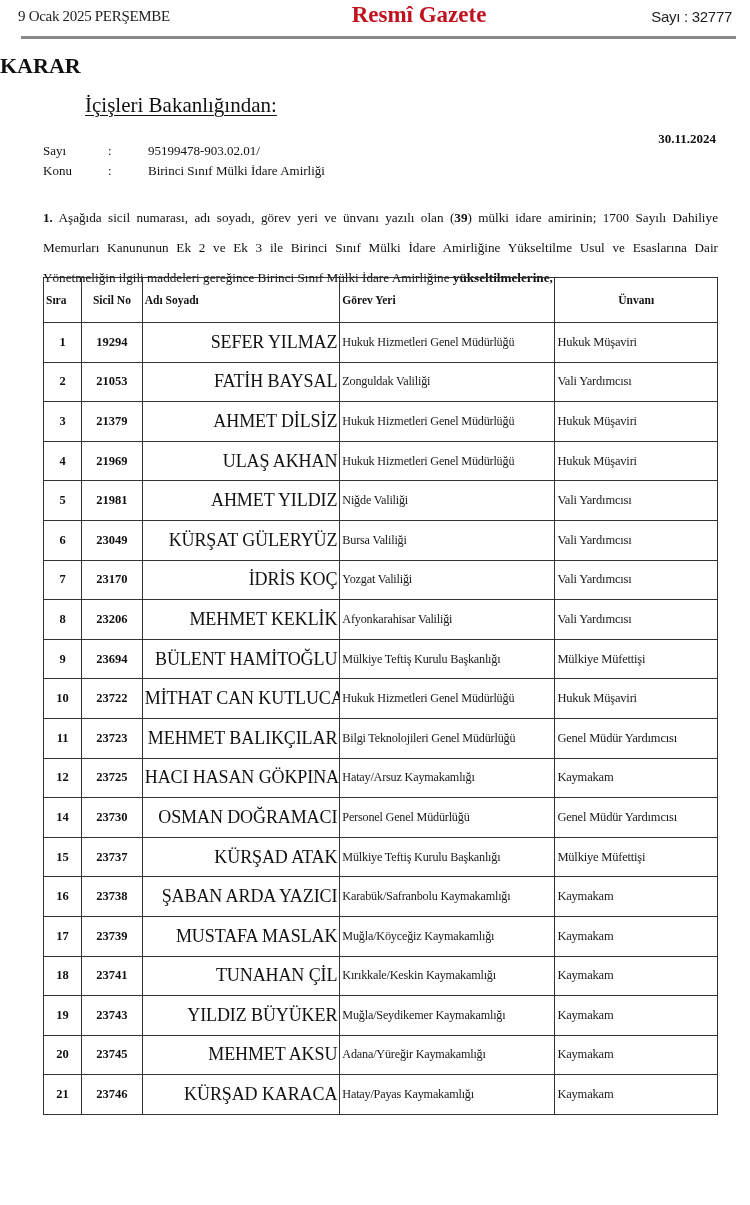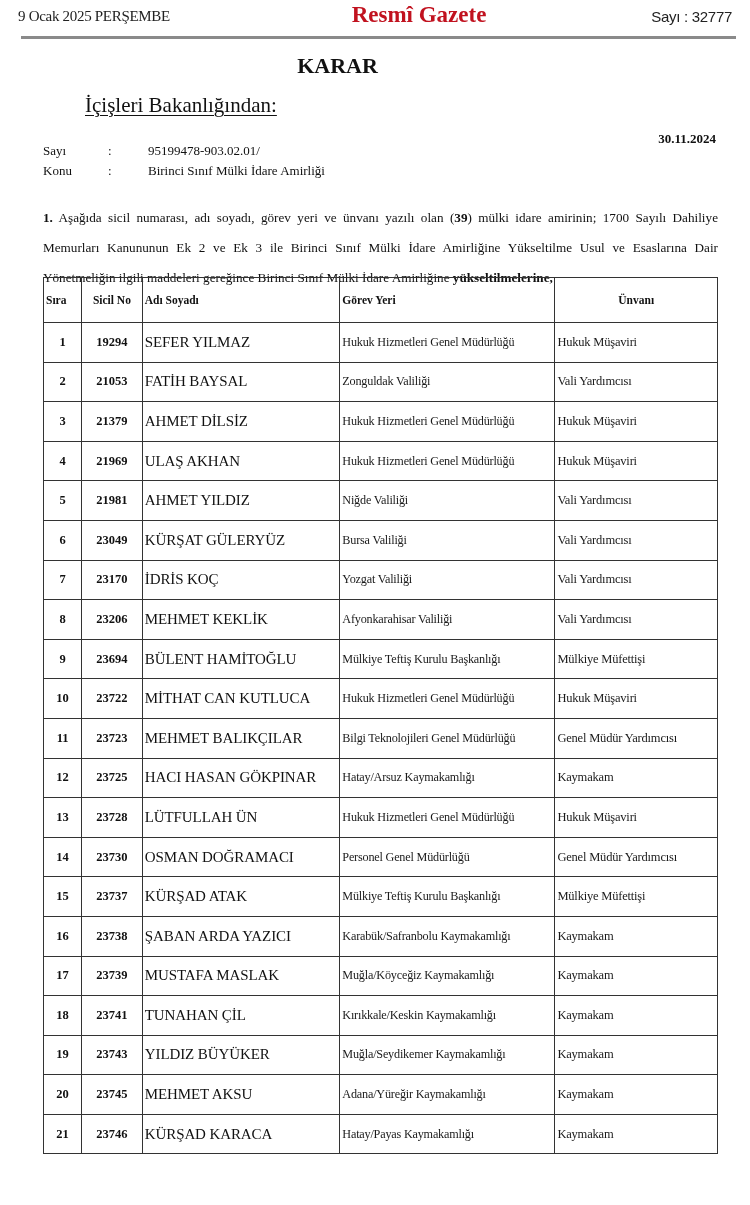--- a/index.html
+++ b/index.html
@@ -23,21 +23,21 @@
   .top-issue {
     position: absolute; right: 18px; top: 8px;
     font-family: "Liberation Sans", sans-serif; font-size: 15px; color: #222;
     letter-spacing: -0.3px;
   }
   .top-rule {
     position: absolute; left: 21px; top: 36px; width: 715px; height: 3px;
     background: #8a8a8a;
   }
   .doc-type {
-    position: absolute; left: 0; width: 675px; top: 53px; text-align: center;
+    position: absolute; left: 0; width: 675px; top: 53px; 
     font-weight: bold; font-size: 22px; color: #111;
   }
   .ministry {
     position: absolute; left: 85px; top: 93px; font-size: 21px; color: #111;
     text-decoration: underline; text-underline-offset: 3px; text-decoration-thickness: 1px;
   }
   .meta-row { position: absolute; left: 43px; font-size: 13px; color: #111; }
   .meta-row .k { position: absolute; left: 0; width: 60px; }
   .meta-row .c { position: absolute; left: 65px; }
   .meta-row .v { position: absolute; left: 105px; white-space: nowrap; }
@@ -64,21 +64,21 @@
   .c-sicil { width: 59px; }
   .c-ad { width: 192px; }
   .c-gorev { width: 209px; }
   .c-unvan { width: 158px; }
   th.h-sira { text-align: left; }
   th.h-sicil { text-align: center; }
   th.h-ad, th.h-gorev { text-align: left; }
   th.h-unvan { text-align: center; }
   td.sira { text-align: center; font-weight: bold; font-size: 12.5px; }
   td.sicil { text-align: center; font-weight: bold; font-size: 12.5px; }
-  td.ad { text-align: left; font-size: 15px; letter-spacing: -0.1px; margin-left: 44px; }
+  td.ad { text-align: right; font-size: 18px; letter-spacing: -0.1px; margin-left: 44px; }
   td.gorev { text-align: left; font-size: 12.2px; color: #1a1a1a; letter-spacing: -0.2px; }
   td.unvan { text-align: left; font-size: 12.5px; color: #1a1a1a; letter-spacing: -0.2px; }
 </style>
 </head>
 <body>
 
 <div class="topbar">
   <div class="top-date">9 Ocak 2025 PERŞEMBE</div>
   <div class="top-title"><span>Resmî Gazete</span></div>
   <div class="top-issue">Sayı : 32777</div>
@@ -198,27 +198,20 @@
         <td class="unvan">Genel Müdür Yardımcısı</td>
       </tr>
       <tr>
         <td class="sira">12</td>
         <td class="sicil">23725</td>
         <td class="ad">HACI HASAN GÖKPINAR</td>
         <td class="gorev">Hatay/Arsuz Kaymakamlığı</td>
         <td class="unvan">Kaymakam</td>
       </tr>
       <tr>
-        <td class="sira">13</td>
-        <td class="sicil">23728</td>
-        <td class="ad">LÜTFULLAH ÜN</td>
-        <td class="gorev">Hukuk Hizmetleri Genel Müdürlüğü</td>
-        <td class="unvan">Hukuk Müşaviri</td>
-      </tr>
-      <tr>
         <td class="sira">14</td>
         <td class="sicil">23730</td>
         <td class="ad">OSMAN DOĞRAMACI</td>
         <td class="gorev">Personel Genel Müdürlüğü</td>
         <td class="unvan">Genel Müdür Yardımcısı</td>
       </tr>
       <tr>
         <td class="sira">15</td>
         <td class="sicil">23737</td>
         <td class="ad">KÜRŞAD ATAK</td>

